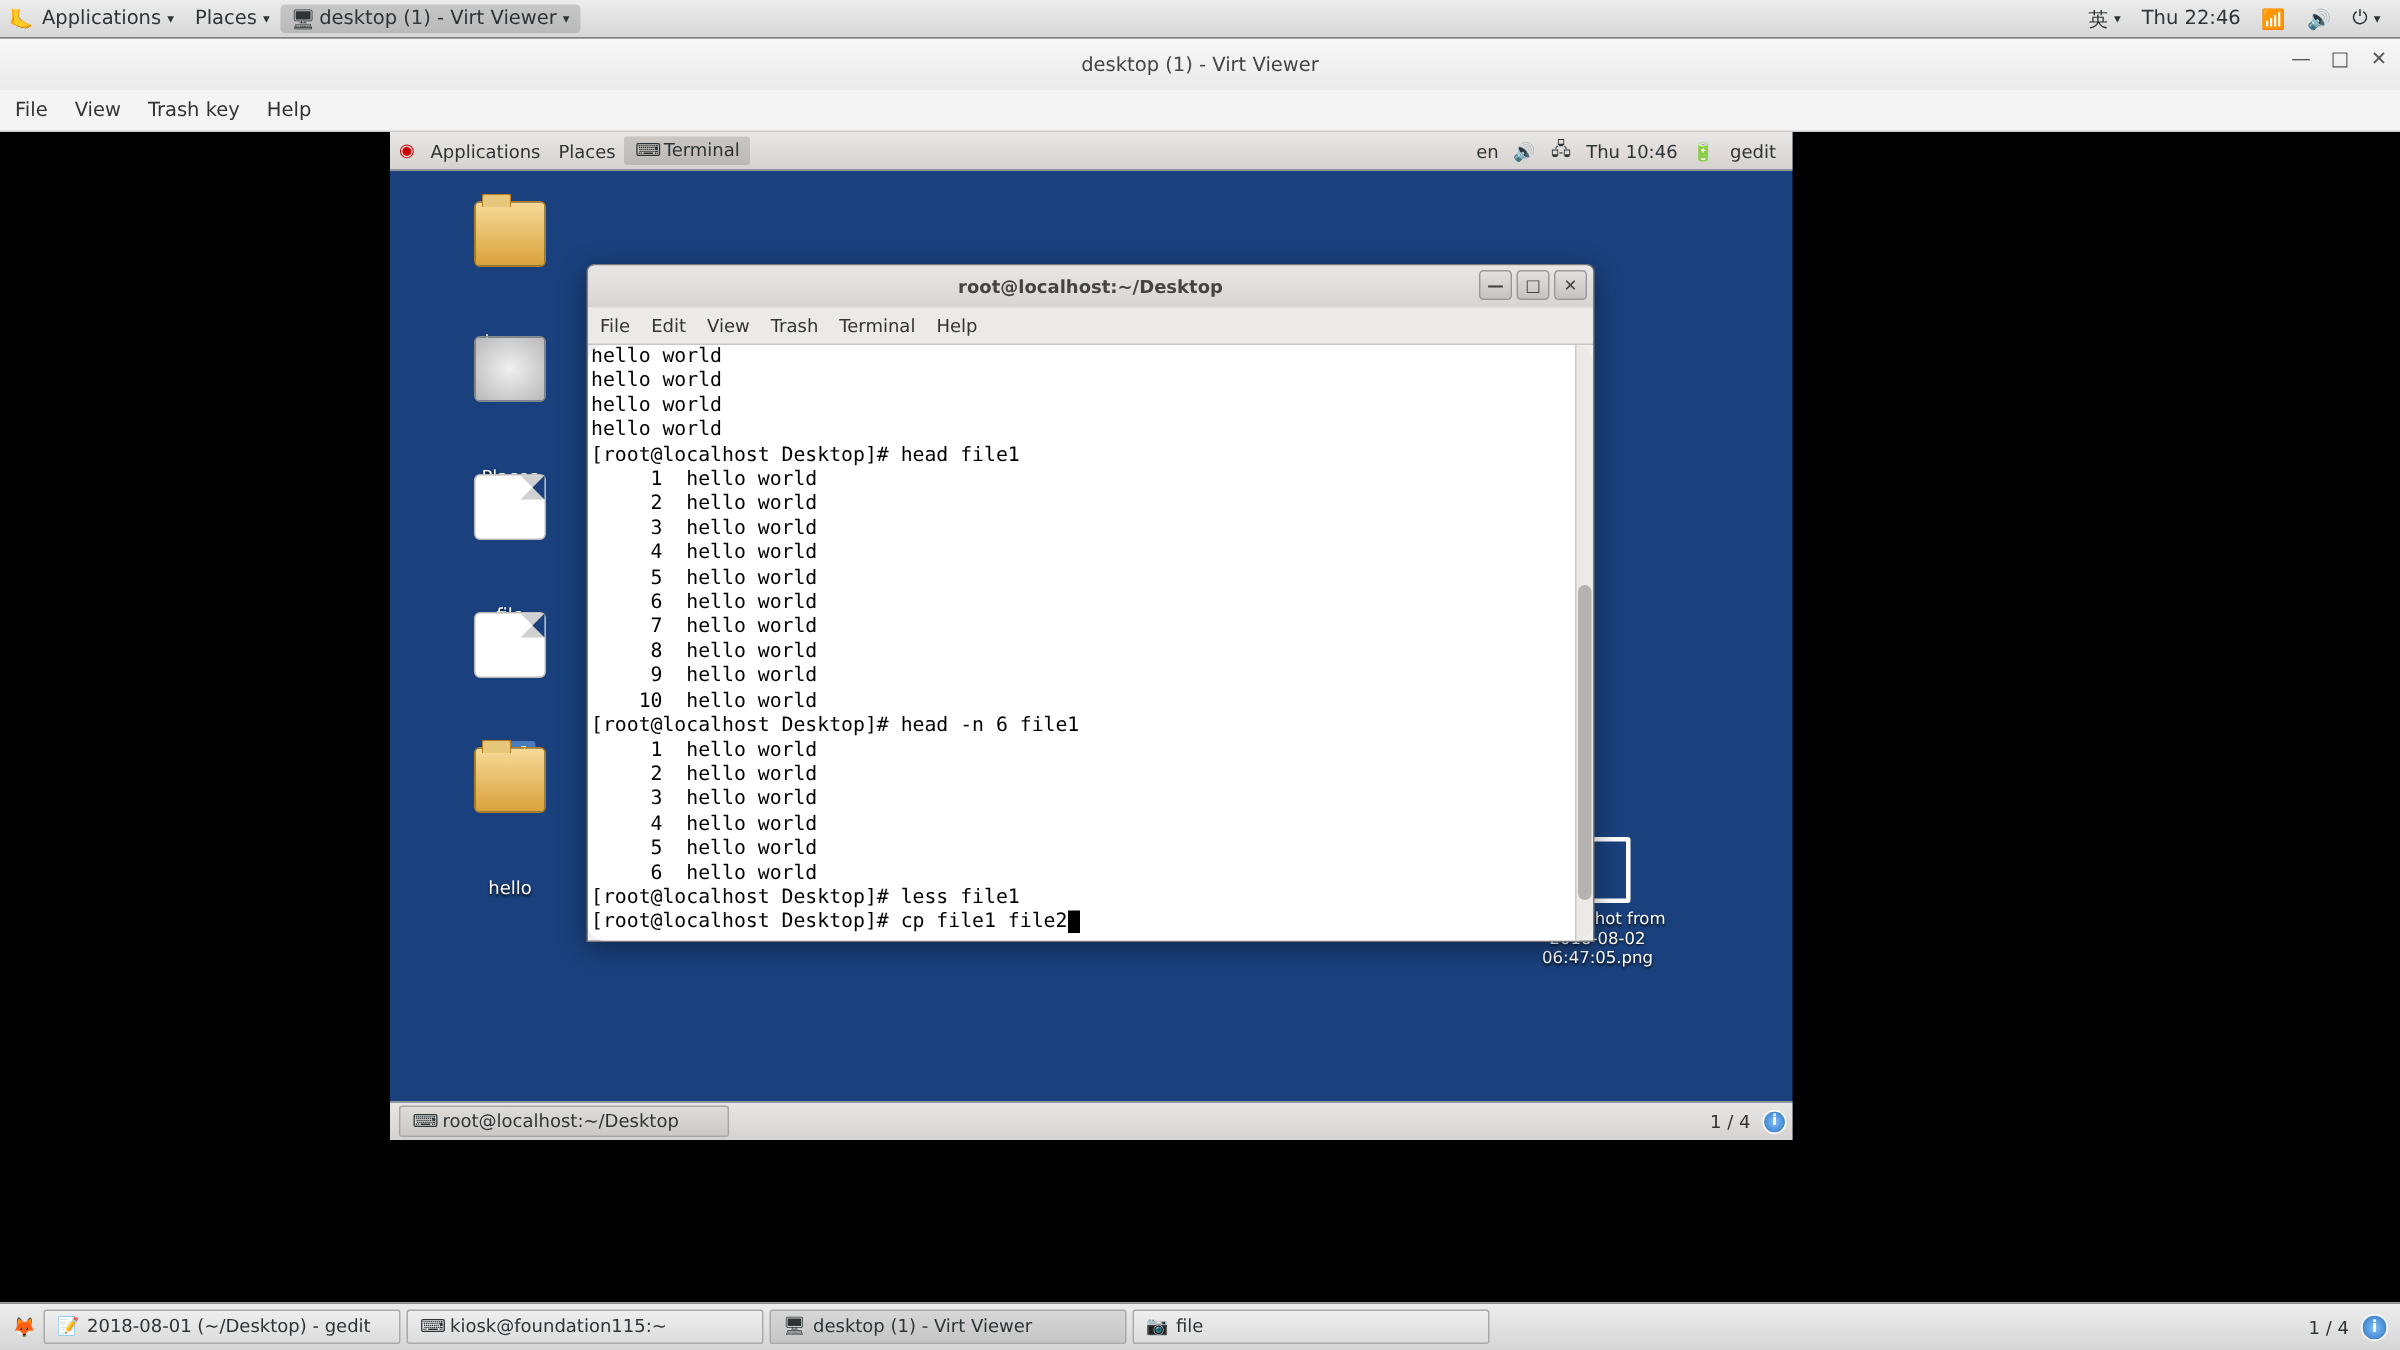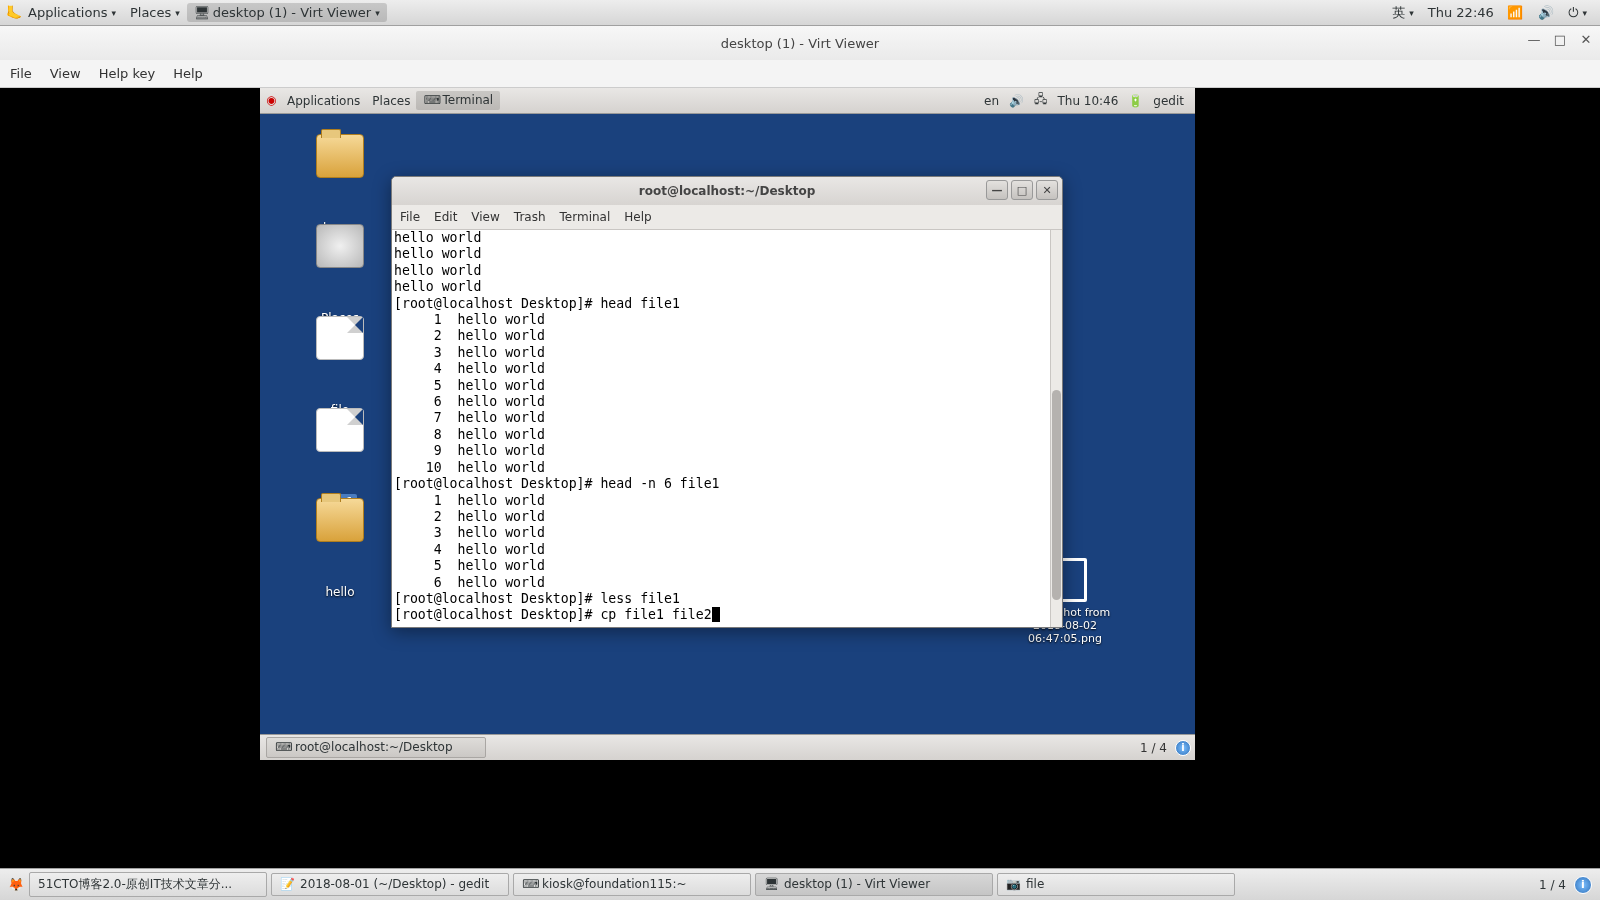--- a/index.html
+++ b/index.html
@@ -41,21 +41,21 @@
 .paper:before { content:''; position:absolute; top:0; right:0; border-width:8px; border-style:solid; border-color:#d0d0d0 #1a417d #d0d0d0 transparent; }
 .dicon .lbl { display:inline-block; padding:1px 4px; border-radius:2px;margin-top:38px; }
 .dicon .lbl.sel { background:#4a7cbf;font-style:italic; }
 
 
 .term { position:absolute; left:131px; top:88px; width:672px; height:452px; background:#f1efed; border:1px solid #7a7a7a; border-radius:5px 5px 0 0; box-shadow:0 4px 18px rgba(0,0,0,.4); display:flex; flex-direction:column; }
 .term-title { height:28px; background:linear-gradient(#e9e7e5,#d7d4d1); border-radius:5px 5px 0 0; display:flex; align-items:center; justify-content:center; font-weight:bold; color:#444; font-size:12px; position:relative; }
 .term-title .btns { position:absolute; right:4px; top:3px; display:flex; gap:3px; }
 .term-title .btns span { width:22px; height:20px; background:linear-gradient(#e3e1de,#c5c2bf); border:1px solid #999; border-radius:3px; display:flex; align-items:center; justify-content:center; font-size:11px; color:#444; }
 .term-menu { height:25px; display:flex; align-items:center; padding:0 8px; gap:14px; font-size:12px; color:#333; background:#eceae7; border-bottom:1px solid #c9c6c3; }
-.term-body { flex:1; background:#fff; color:#000; font-family:"DejaVu Sans Mono","Liberation Mono",monospace; font-size:13.2px; line-height:16.4px; padding:0 2px; white-space:pre; overflow:hidden; position:relative; }
+.term-body { flex:1; background:#fff; color:#000; font-family:"DejaVu Sans Mono","Liberation Mono",monospace; font-size:13.2px; line-height:16.4px; padding:0 2px; white-space:pre; overflow:hidden; position:relative;border-radius:11px; }
 .term-body .cursor { display:inline-block; width:8px; height:15px; background:#000; vertical-align:text-bottom; }
 .term-scroll { position:absolute; right:0; top:0; bottom:0; width:12px; background:#eceae7; border-left:1px solid #c9c6c3; }
 .term-scroll .thumb { position:absolute; left:1px; right:1px; top:160px; height:210px; background:#b5b2af; border-radius:5px; }
 
 
 .g-bot { position:absolute; left:0; right:0; bottom:0; height:26px; background:linear-gradient(#e9e7e5,#d5d2cf); display:flex; align-items:center; border-top:1px solid #999; }
 .g-bot .task { margin:2px 0 2px 6px; padding:2px 8px; background:linear-gradient(#dedcd9,#cbc8c5); border:1px solid #a9a6a3; border-radius:2px; font-size:12px; display:flex; gap:5px; min-width:220px; }
 .g-bot .spacer { flex:1; }
 .g-bot .ws { padding:0 8px; font-size:12px; color:#333; }
 .g-bot .bubble { width:16px; height:16px; border-radius:50%; background:radial-gradient(#7ec0ff,#2d6fb8); color:#fff; font-size:10px; display:flex; align-items:center; justify-content:center; margin-right:4px; font-weight:bold; border:1px solid #fff; }
@@ -109,21 +109,21 @@
     <span>desktop (1) - Virt Viewer</span>
     <div class="winbtn">
       <span>—</span>
       <span>□</span>
       <span>✕</span>
     </div>
   </div>
   <div class="vv-menubar">
     <span>File</span>
     <span>View</span>
-    <span>Help key</span>
+    <span>Trash key</span>
     <span>Help</span>
   </div>
 
   <div class="vm-area">
 
     <div class="guest">
 
       <div class="g-panel">
         <span class="ico" style="color:#c00;">◉</span>
         <div class="menu">Applications</div>
@@ -227,23 +227,20 @@
       </div>
 
     </div>
 
   </div>
 </div>
 
 <div class="host-bot">
   <span class="ico" style="margin:0 4px;color:#f60;">🦊</span>
   <div class="task">
-      <span>51CTO博客2.0-原创IT技术文章分...</span>
-    </div>
-  <div class="task">
       <span class="ico">📝</span>
       <span>2018-08-01 (~/Desktop) - gedit</span>
     </div>
   <div class="task">
       <span class="ico">⌨</span>
       <span>kiosk@foundation115:~</span>
     </div>
   <div class="task active">
       <span class="ico">🖥</span>
       <span>desktop (1) - Virt Viewer</span>

